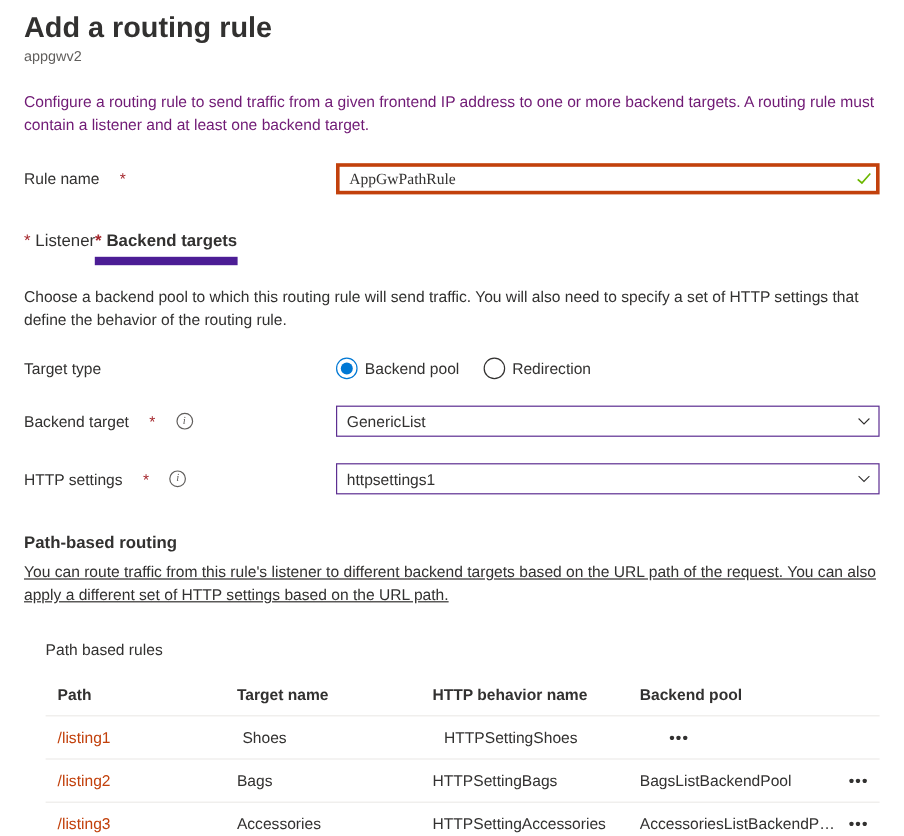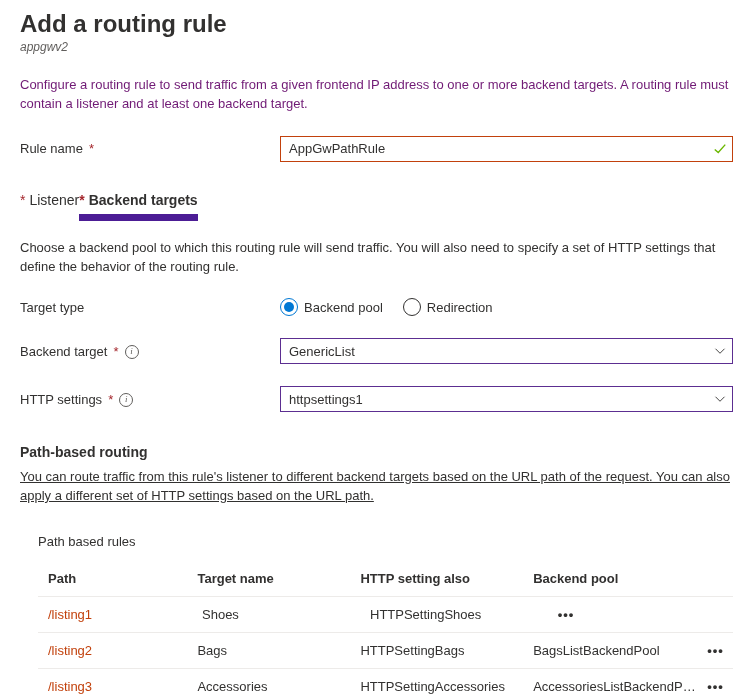--- a/index.html
+++ b/index.html
@@ -5,36 +5,36 @@
     * { box-sizing: border-box; margin: 0; padding: 0; }
     body {
       font-family: "Segoe UI", Arial, sans-serif;
       font-size: 13px;
       color: #323130;
       background: #fff;
       padding: 10px 20px;
       width: 753px;
     }
     .title { font-size: 24px; font-weight: 600; color: #323130; }
-    .subtitle { font-size: 12px; color: #605e5c; margin-top: 2px; font-style: italic; }
+    .subtitle { font-size: 12px; color: #605e5c; margin-top: 2px; }
     .desc { font-size: 13px; color: #701a75; margin-top: 22px; line-height: 1.45; }
     .form-row { display: flex; align-items: center; margin-top: 22px; }
-    .form-label { width: 260px; font-size: 13px; color: #323130; display: flex; align-items: flex-end; gap: 6px; }
+    .form-label { width: 260px; font-size: 13px; color: #323130; display: flex; align-items: flex-start; gap: 17px; }
     .req { color: #a4262c; }
     .info-icon {
       display: inline-flex; align-items: center; justify-content: center;
       width: 14px; height: 14px; border: 1px solid #605e5c; border-radius: 50%;
       font-size: 9px; color: #605e5c; font-style: italic; font-family: Georgia, serif;
       line-height: 1;
     }
     .input-wrap { flex: 1; position: relative; }
     .text-input {
-      width: 100%; height: 26px; border: 1px solid #c2410c;
+      width: 100%; height: 26px; border: 3px solid #c2410c;
       padding: 0 28px 0 8px; font-size: 13px; color: #323130;
-      font-family: Liberation Sans, sans-serif; outline: none;
+      font-family: Liberation Serif, serif; outline: none;
     }
     .valid-check {
       position: absolute; right: 6px; top: 50%; transform: translateY(-50%);
       color: #6bb700;
     }
     .select-wrap {
       flex: 1; position: relative; border: 1px solid #5c2e91; height: 26px;
       display: flex; align-items: center; padding: 0 28px 0 8px; cursor: pointer;
       background: #fff;
     }
@@ -151,21 +151,21 @@
 
 <div class="section-heading">Path-based routing</div>
 <div class="section-desc" style="margin-top:8px;text-decoration:underline;">You can route traffic from this rule's listener to different backend targets based on the URL path of the request. You can also apply a different set of HTTP settings based on the URL path.</div>
 
 <div class="sub-heading">Path based rules</div>
 
 <div class="table">
   <div class="tr header">
     <div class="td-path">Path</div>
     <div class="td-target">Target name</div>
-    <div class="td-http">HTTP setting also</div>
+    <div class="td-http">HTTP behavior name</div>
     <div class="td-pool">Backend pool</div>
     <div class="td-actions"></div>
   </div>
   <div class="tr">
     <div class="td-path"><span class="path-link">/listing1</span></div>
     <div class="td-target">Shoes</div>
     <div class="td-http">HTTPSettingShoes</div>
     <div class="td-actions"><span class="dots">•••</span></div>
   </div>
   <div class="tr">

